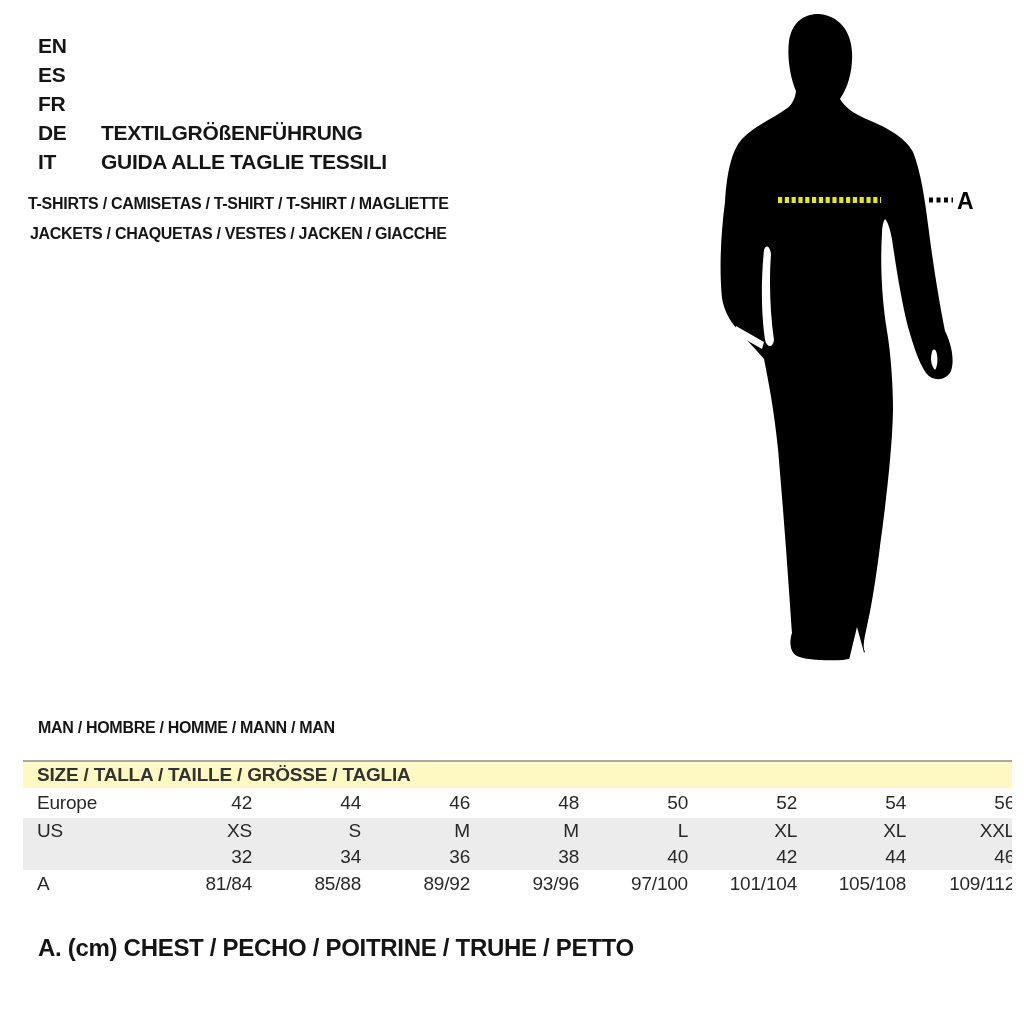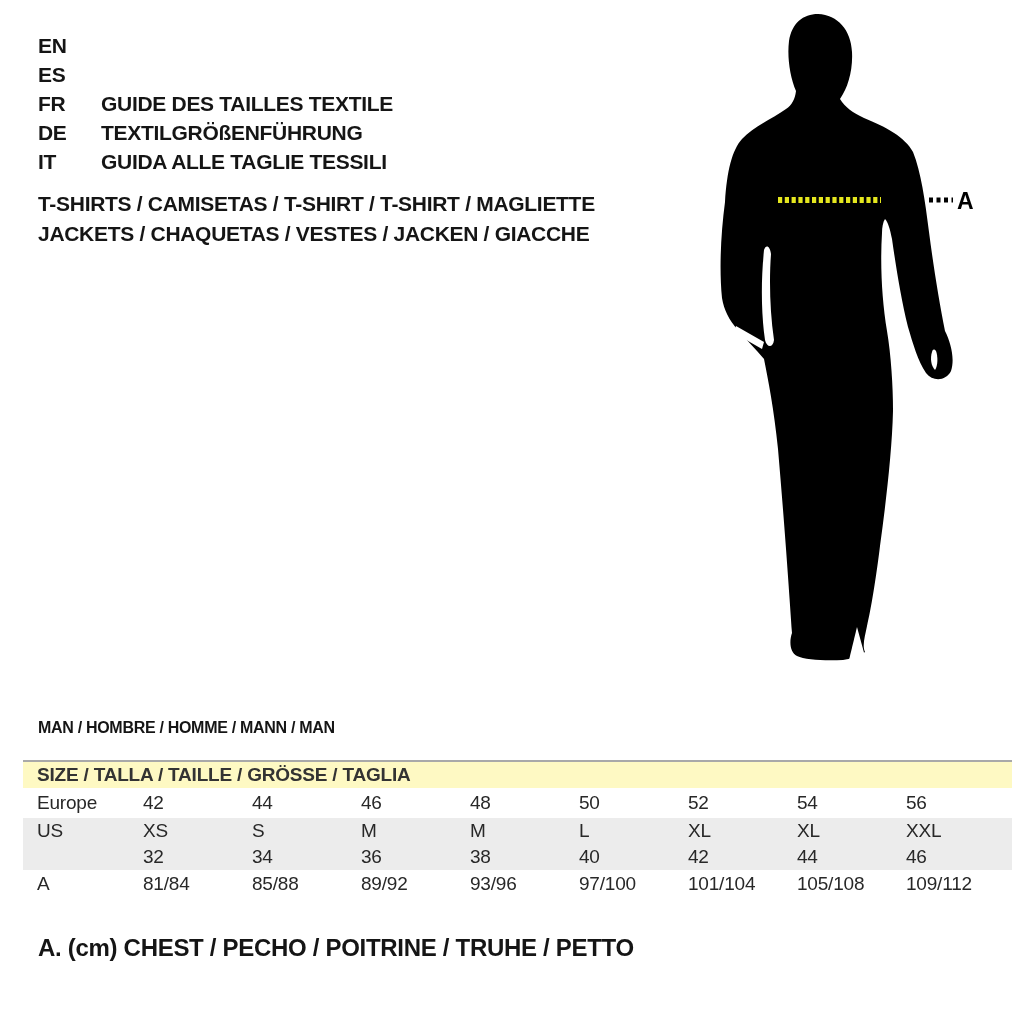--- a/index.html
+++ b/index.html
@@ -5,34 +5,34 @@
   html,body{margin:0;padding:0;background:#ffffff;}
   .canvas{
     position:relative;width:1012px;height:1024px;background:#ffffff;overflow:hidden;
     font-family:"Liberation Sans",sans-serif;color:#151515;
   }
   
   .lang-block{position:absolute;left:38px;top:31px;}
   .lang-row{display:flex;height:29px;line-height:29px;font-size:21px;font-weight:bold;letter-spacing:-0.3px;}
   .lang-code{width:63px;flex:0 0 63px;}
   
-  .categories{position:absolute;left:38px;top:189px;font-size:21px;font-weight:bold;letter-spacing:-0.3px;}
+  .categories{position:absolute;left:28px;top:189px;font-size:16px;font-weight:bold;letter-spacing:-0.3px;text-align:center;}
   .categories div{height:30px;line-height:30px;}
   
   .figure-svg{position:absolute;left:0;top:0;width:1024px;height:1024px;}
   
   .gender-title{position:absolute;left:38px;top:719px;font-size:16px;font-weight:bold;letter-spacing:-0.3px;}
   
   .size-table{position:absolute;left:23px;top:760px;width:992px;font-size:19px;letter-spacing:-0.2px;color:#282828;}
   .tbl-header{
     height:26px;line-height:26px;background:#fef9c3;border-top:2px solid #a9a9a9;
     padding-left:14px;font-weight:bold;color:#333333;font-size:19px;
   }
   .tbl-row{display:grid;grid-template-columns:120px repeat(8,1fr);}
-  .tbl-row .cell{text-align:left;overflow:hidden;white-space:nowrap;}
+  .tbl-row .cell{text-align:right;overflow:hidden;white-space:nowrap;}
   .tbl-row .cell.label{text-align:left;padding-left:14px;}
   .row-europe{height:30px;line-height:30px;}
   .stripe-band{background:#ececec;}
   .row-us,.row-uk{height:26px;line-height:26px;}
   .row-a{height:28px;line-height:28px;}
   
   .footnote{position:absolute;left:38px;top:934px;font-size:24px;font-weight:bold;letter-spacing:-0.3px;}
 </style>
 </head>
 <body>
@@ -41,21 +41,20 @@
 
   <section class="lang-block">
     <div class="lang-row">
       <span class="lang-code">EN</span>
     </div>
     <div class="lang-row">
       <span class="lang-code">ES</span>
     </div>
     <div class="lang-row">
       <span class="lang-code">FR</span>
-      <span class="lang-label">GUIDE DES TAILLES TEXTILE</span>
     </div>
     <div class="lang-row">
       <span class="lang-code">DE</span>
       <span class="lang-label">TEXTILGRÖßENFÜHRUNG</span>
     </div>
     <div class="lang-row">
       <span class="lang-code">IT</span>
       <span class="lang-label">GUIDA ALLE TAGLIE TESSILI</span>
     </div>
   </section>

